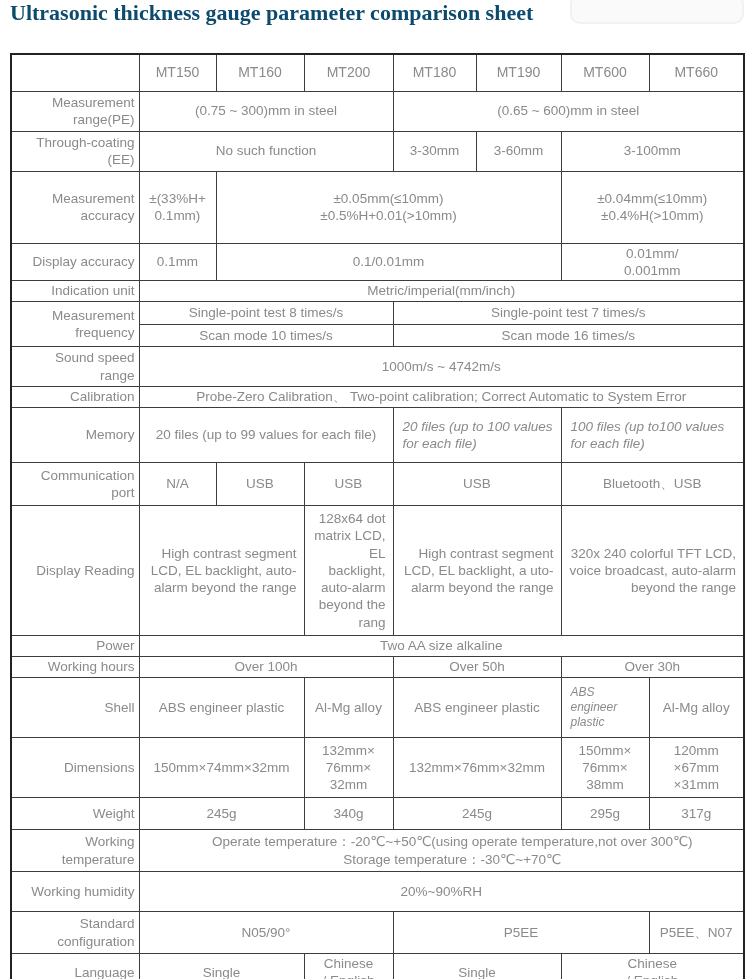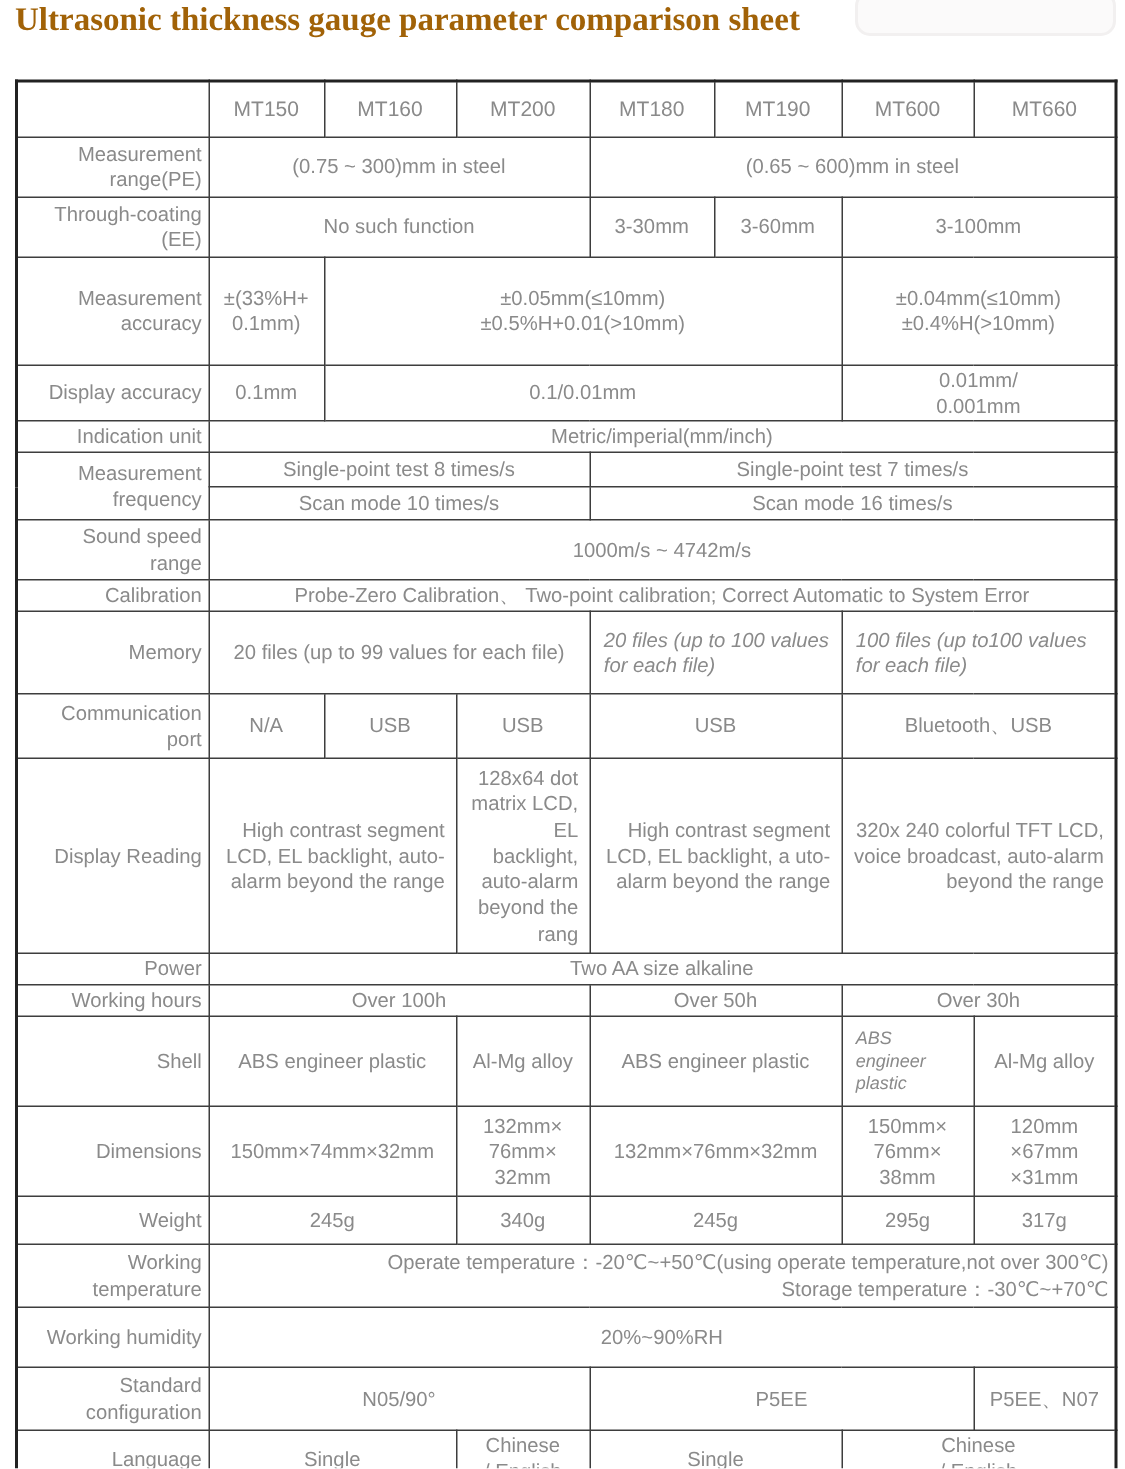--- a/index.html
+++ b/index.html
@@ -7,21 +7,21 @@
     position:relative;
     width:750px;height:979px;
     background:#ffffff;
     font-family:"Liberation Sans","DejaVu Sans",sans-serif;
     overflow:hidden;
   }
   .title{
     position:absolute;left:10px;top:0px;width:560px;
     font-family:"Liberation Serif","DejaVu Serif",serif;
     font-weight:bold;font-size:22px;line-height:26px;
-    color:#a16207;
+    color:#0c4a6e;
   }
   .watermark{
     position:absolute;right:6px;top:-6px;width:170px;height:26px;
     background:#fbfafa;border:2px solid #f2ف0f0;border:2px solid #f2f0f0;border-radius:10px;
   }
   table.spec{
     position:absolute;left:10px;top:53px;
     width:733px;
     border-collapse:collapse;
     table-layout:fixed;
@@ -48,21 +48,21 @@
     text-align:left;
     padding-left:9px;
     padding-right:6px;
     font-style:italic;
   }
   .spec td.reading{
     text-align:right;
     padding:4px 7px;
   }
   .spec td.temp{
-    text-align:right;
+    text-align:center;
     padding-left:26px;
   }
   .spec td.small{
     font-size:12px;
   }
   .spec td .spread{
     display:flex;
     justify-content:space-evenly;
     align-items:center;
     width:100%;

